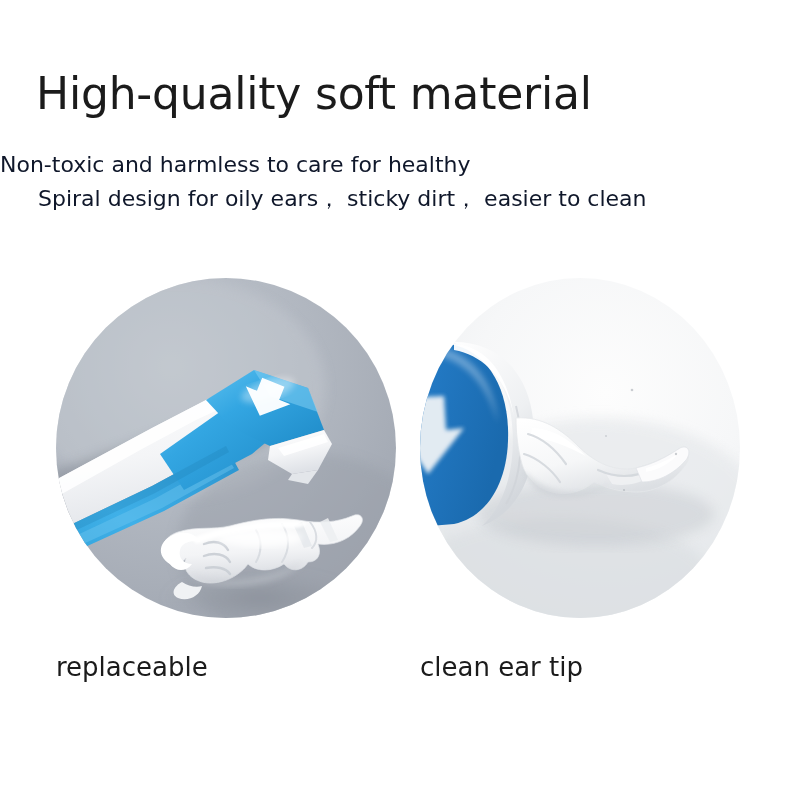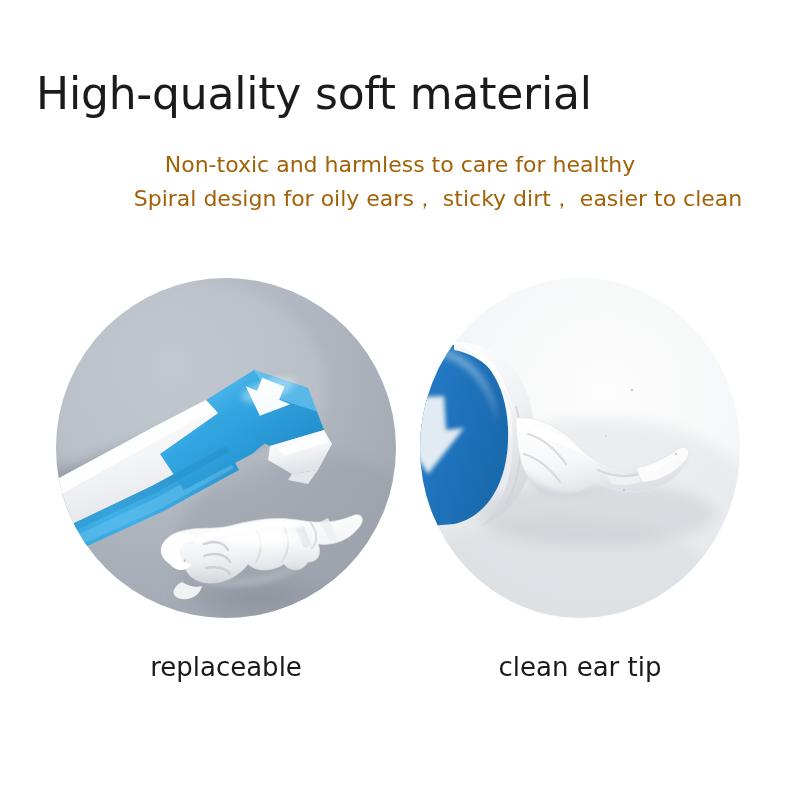--- a/index.html
+++ b/index.html
@@ -28,25 +28,25 @@
     font-weight: 400;
     letter-spacing: -0.2px;
     color: #1b1b1b;
     white-space: nowrap;
     padding-left: 36px;
   }
   .subline {
     position: absolute;
     left: 0;
     width: 800px;
-    text-align: center;
+    text-align: left;
     font-size: 22px;
     line-height: 30px;
     font-weight: 400;
-    color: #a16207;
+    color: #0f172a;
     white-space: nowrap;
   }
   .subline-1 { top: 150px; }
   .subline-2 { top: 184px; padding-left: 38px; }
 
   
   .photo {
     position: absolute;
     border-radius: 50%;
     overflow: hidden;
@@ -70,21 +70,20 @@
   .photo svg { display: block; width: 100%; height: 100%; }
 
   
   .caption {
     position: absolute;
     top: 650px;
     font-size: 26px;
     line-height: 34px;
     font-weight: 400;
     color: #1b1b1b;
-    text-align: center;
     white-space: nowrap;
   }
   .caption-left  { left: 56px;  width: 340px; }
   .caption-right { left: 420px; width: 320px; }
 </style>
 </head>
 <body>
 
 <div class="headline">High-quality soft material</div>
 

